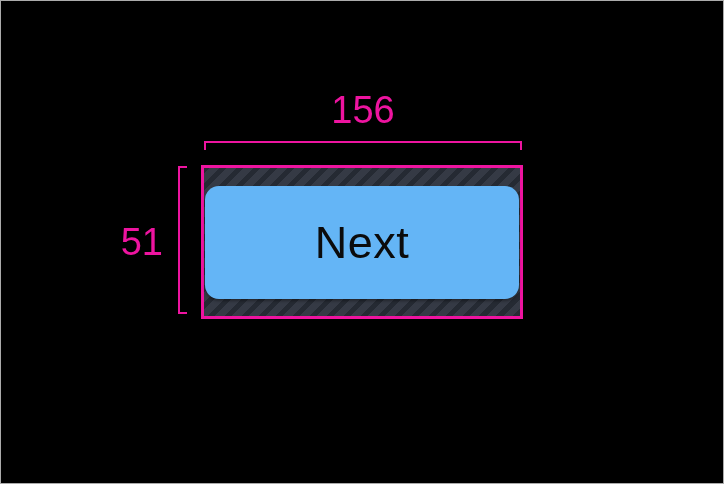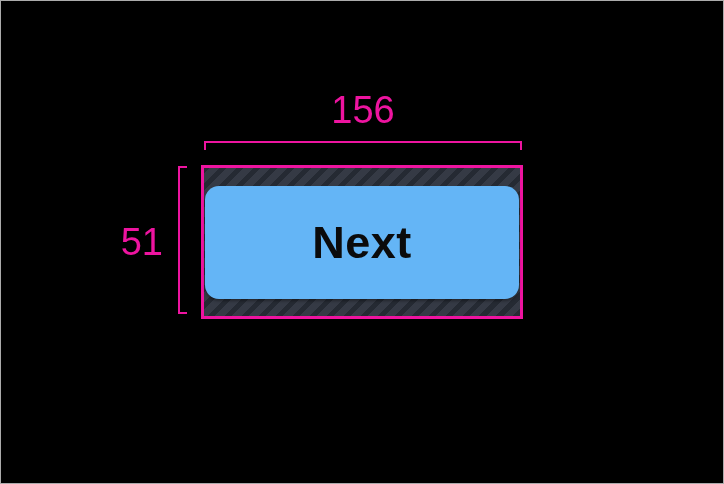--- a/index.html
+++ b/index.html
@@ -81,21 +81,21 @@
     top: 18px;
     bottom: 17px;
     background: var(--button-fill, #64b5f6);
     border-radius: 14px;
     border: none;
     display: flex;
     align-items: center;
     justify-content: center;
     font-family: "Liberation Sans", sans-serif;
     font-size: 45px;
-    font-weight: bold;
+    font-weight: normal;
     letter-spacing: 0.5px;
     color: var(--button-text, #0b0b0c);
     box-shadow: 0 2px 3px rgba(0,0,0,0.35);
     cursor: pointer;
     padding: 0;
   }
 </style>
 </head>
 <body>
 

